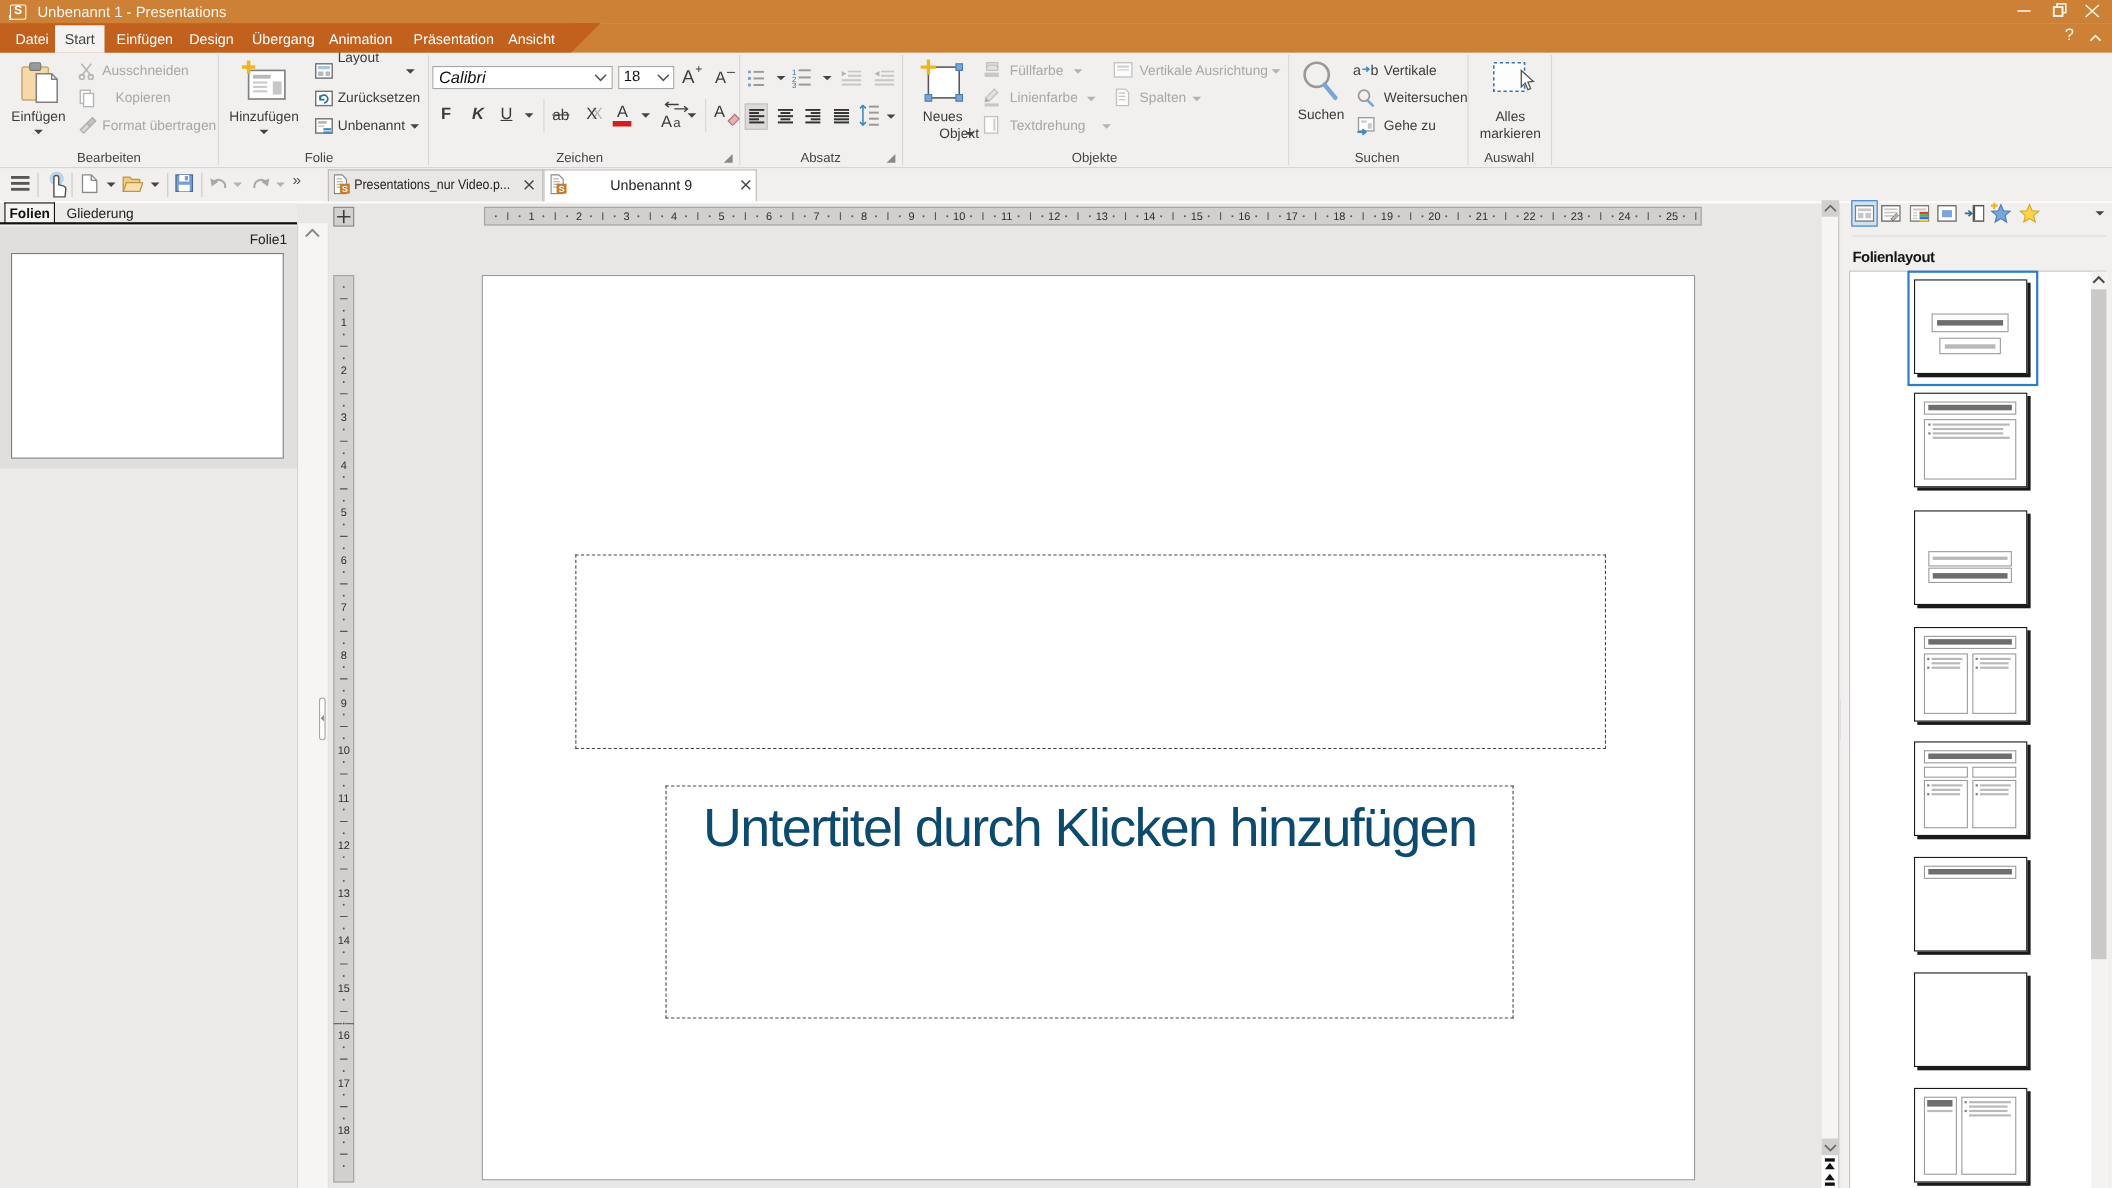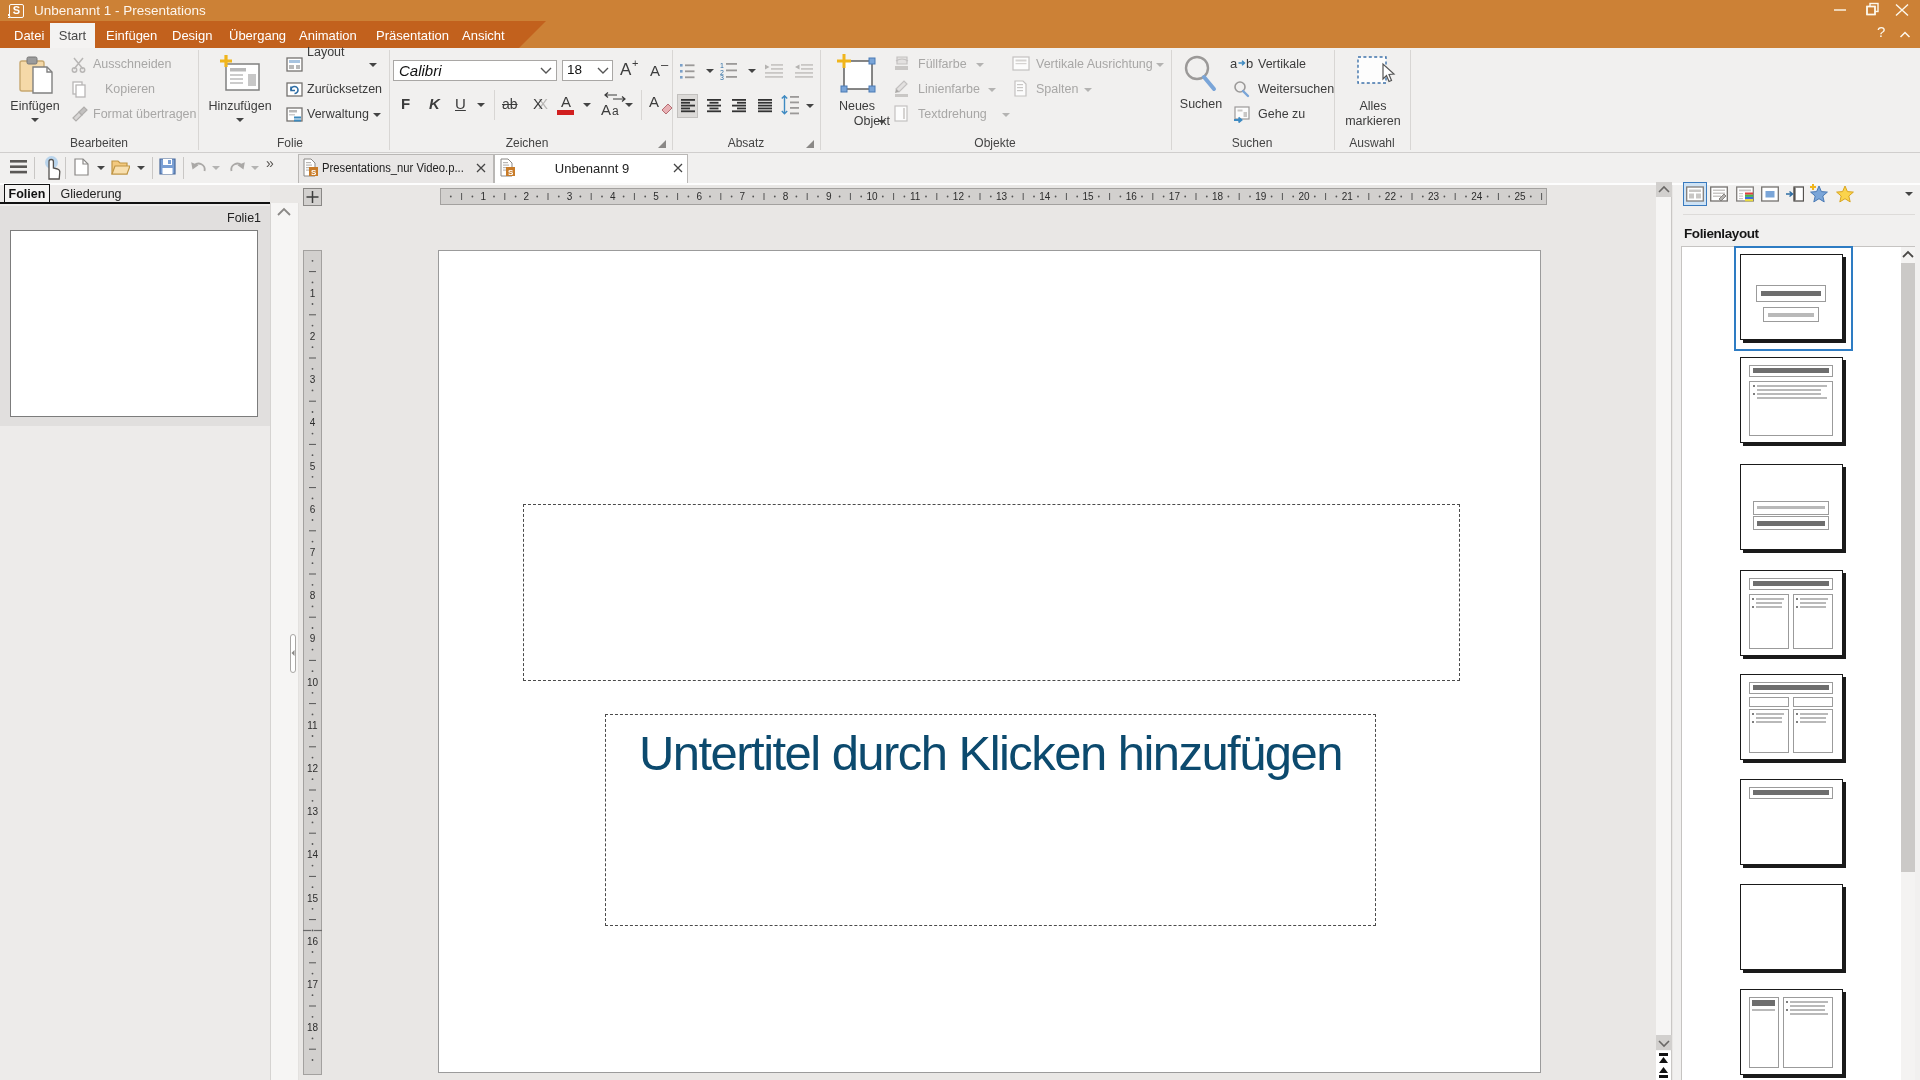--- a/index.html
+++ b/index.html
@@ -132,21 +132,21 @@
  <path d="M 5 5.5 L 5 9.5 L 9 9.5" fill="none" stroke="#2e6da4" stroke-width="1.6"></path>
 </svg>
 <div class="abs ribtxt" style="left:307px;top:82px;">Zurücksetzen</div>
 <svg class="abs" style="left:286px;top:106px;" width="17" height="17" viewBox="0 0 17 17">
  <rect x="1" y="2" width="15" height="13" fill="#fff" stroke="#75726f" stroke-width="1.3"></rect>
  <rect x="3" y="4" width="8" height="2.5" fill="#b9b9b9"></rect>
  <rect x="3" y="8" width="6" height="1.5" fill="#cccccc"></rect>
  <rect x="8" y="10.5" width="7" height="2" fill="#3c8abe"></rect>
  <rect x="8" y="13.5" width="7" height="2" fill="#3c8abe"></rect>
 </svg>
-<div class="abs ribtxt" style="left:307px;top:107px;">Verwaltung</div>
+<div class="abs ribtxt" style="left:307px;top:107px;">Unbenannt</div>
 <div class="abs dd" style="left:373px;top:113px;"></div>
 
 <div class="abs" style="left:393px;top:60px;width:164px;height:21px;background:#fff;border:1px solid #a9a7a5;"></div>
 <div class="abs" style="left:399px;top:62px;font-size:15px;color:#111;font-style:italic;">Calibri</div>
 <svg class="abs" style="left:540px;top:67px;" width="12" height="8">
       <path d="M 1 1 L 6 6 L 11 1" stroke="#555" stroke-width="1.4" fill="none"></path>
     </svg>
 <div class="abs" style="left:562px;top:60px;width:51px;height:21px;background:#fff;border:1px solid #a9a7a5;"></div>
 <div class="abs" style="left:567px;top:62px;font-size:13.5px;color:#111;">18</div>
 <svg class="abs" style="left:597px;top:67px;" width="12" height="8">

